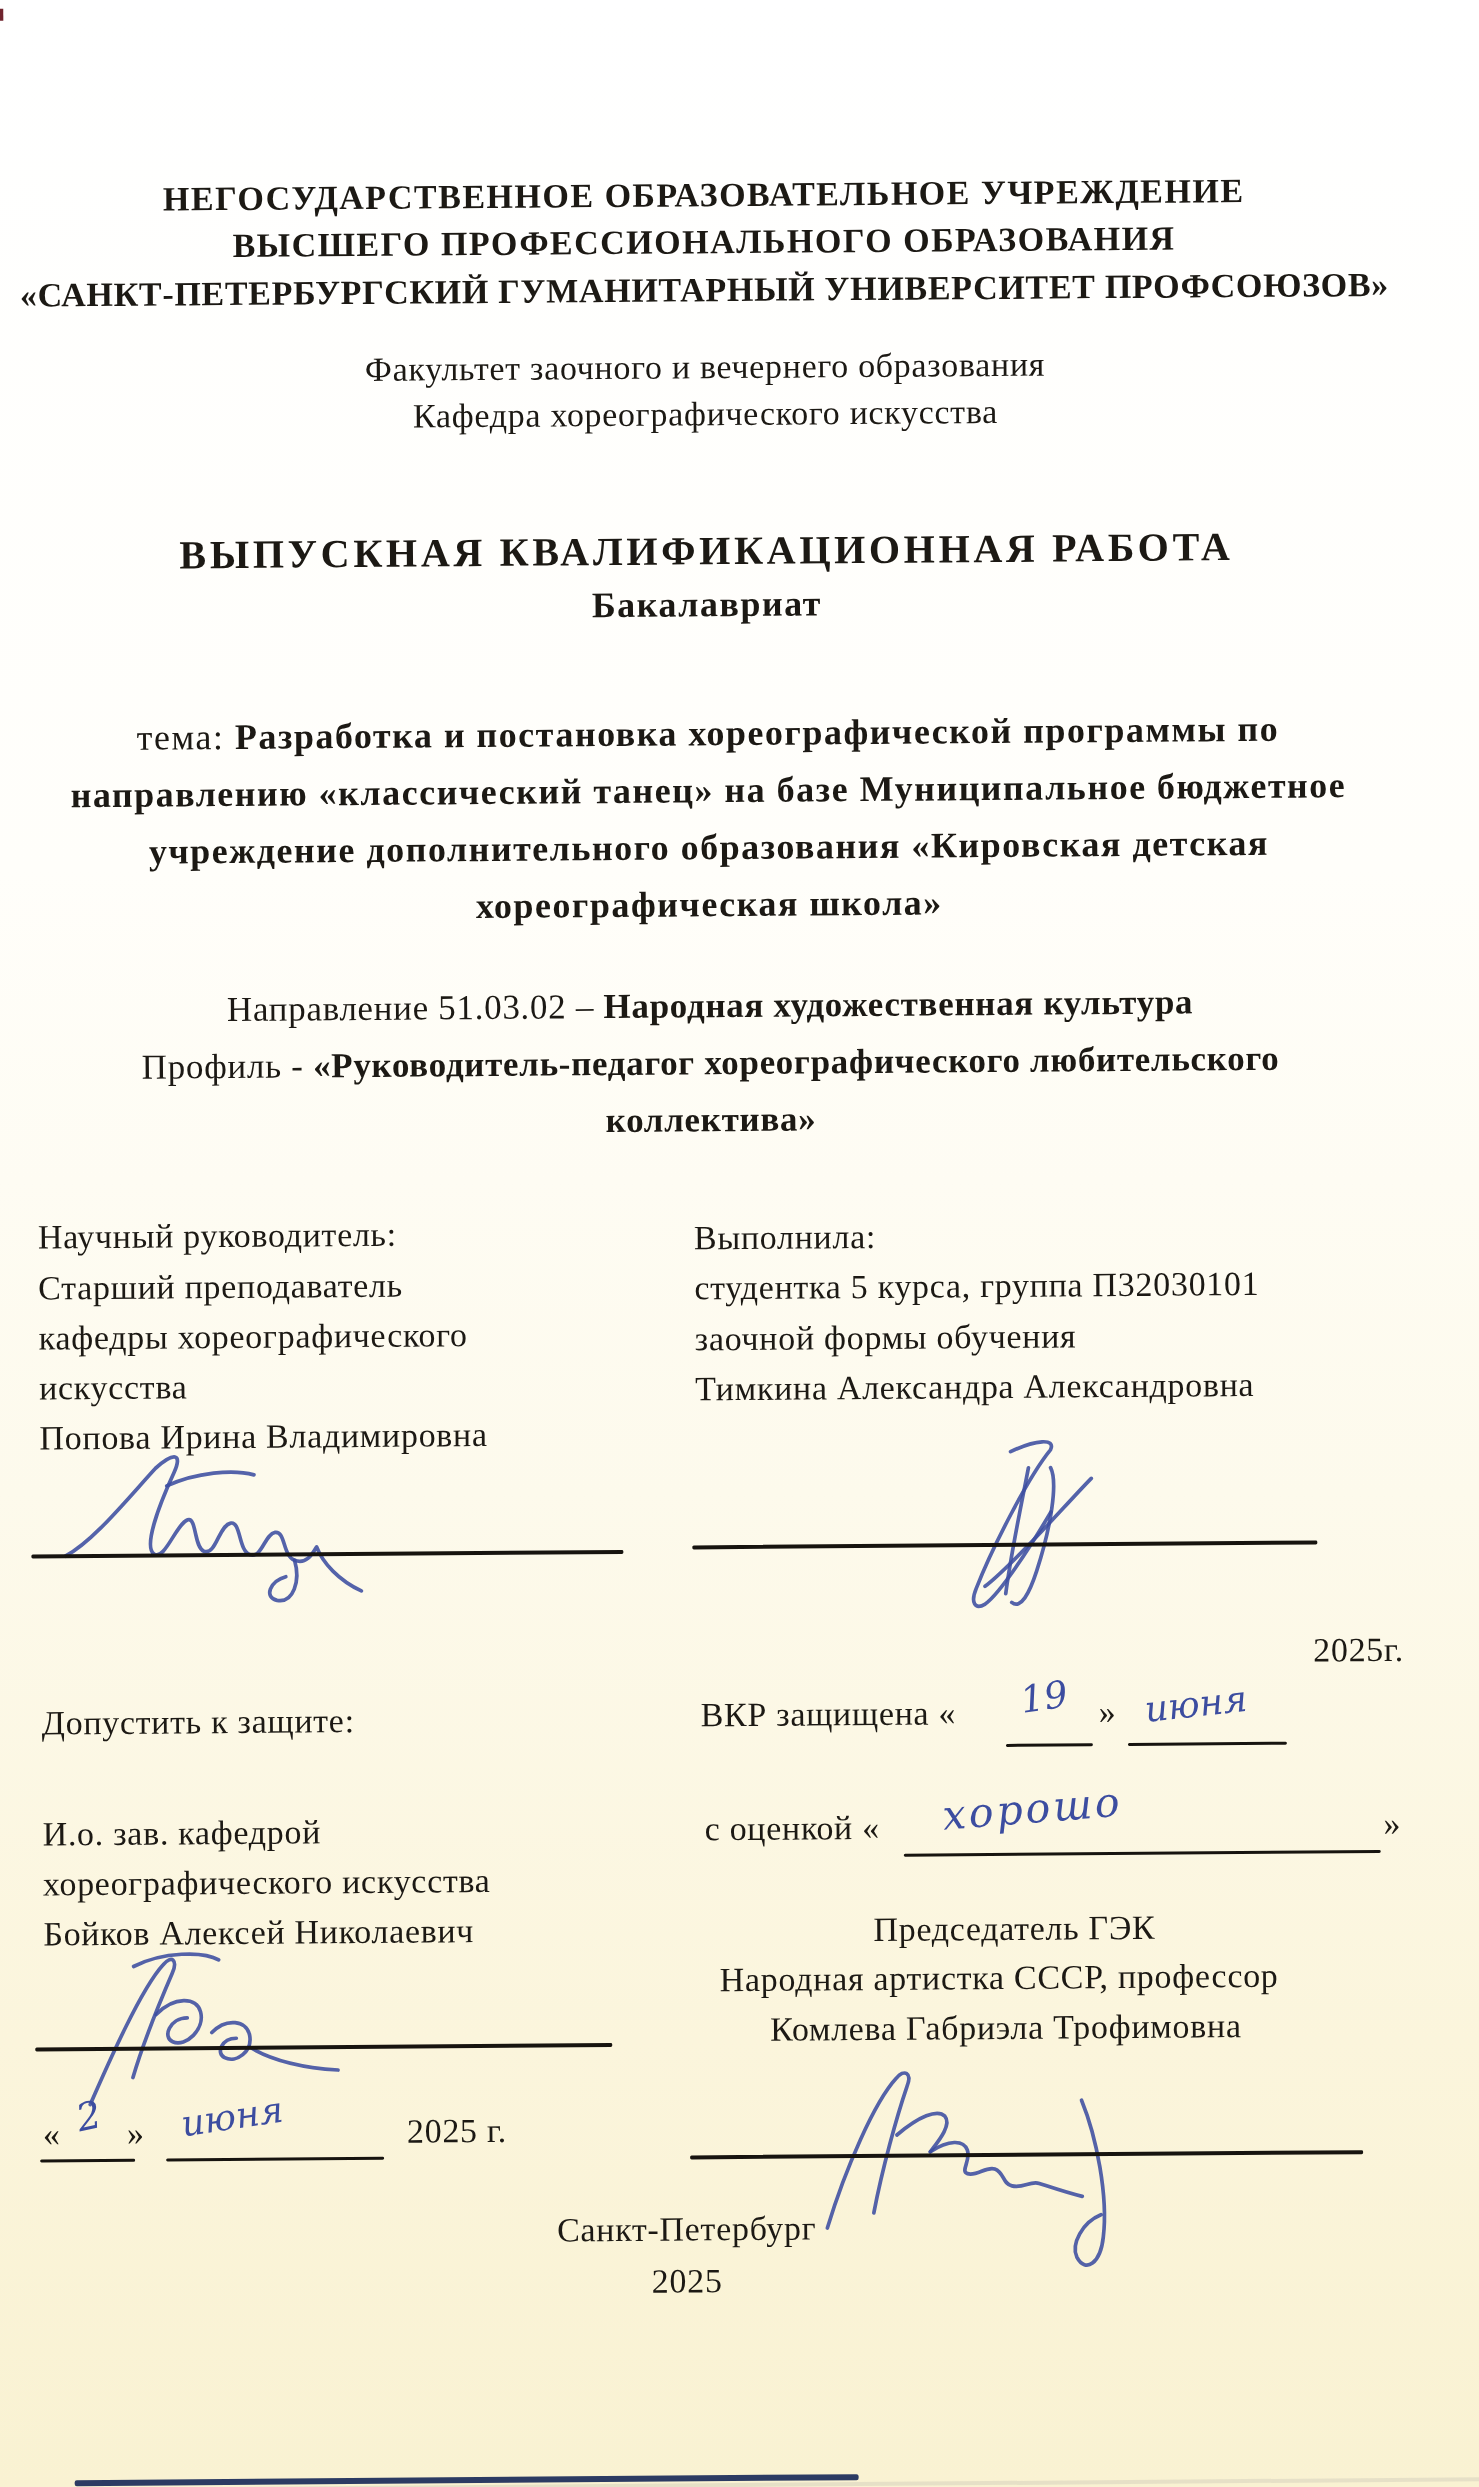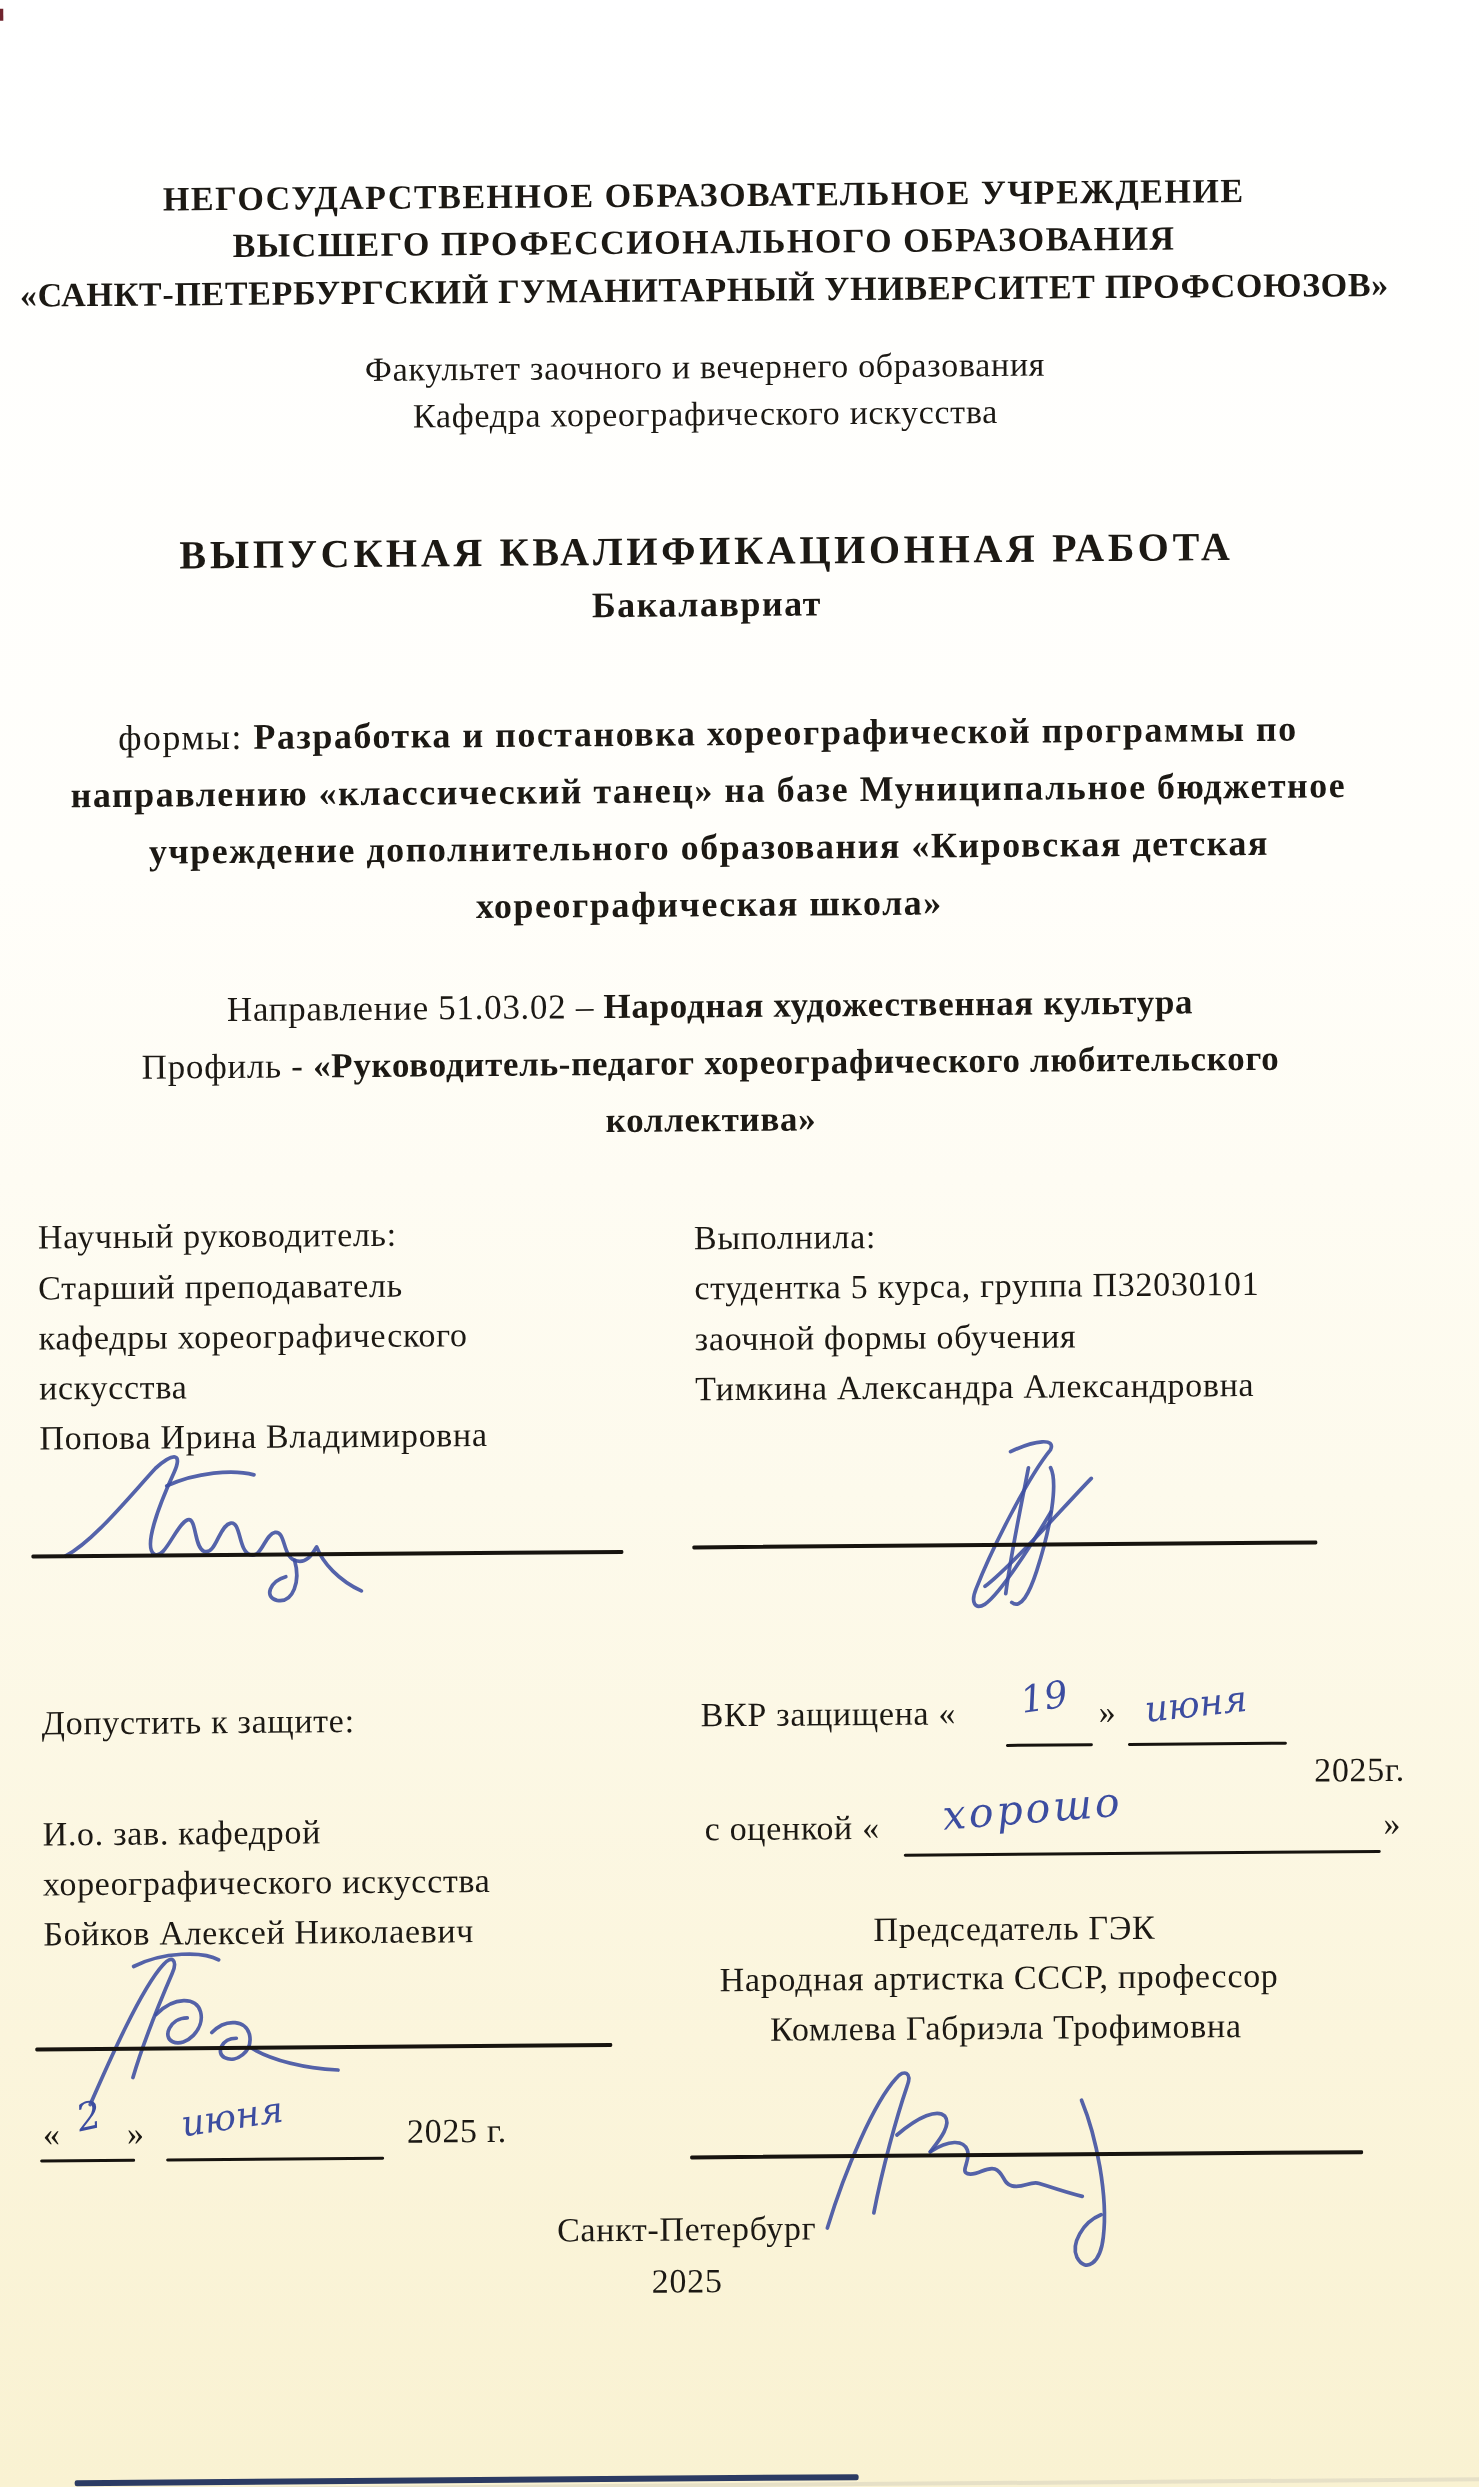--- a/index.html
+++ b/index.html
@@ -41,21 +41,21 @@
 
   <div class="t c hdr" style="top:176px">НЕГОСУДАРСТВЕННОЕ ОБРАЗОВАТЕЛЬНОЕ УЧРЕЖДЕНИЕ</div>
   <div class="t c hdr" style="top:223px">ВЫСШЕГО ПРОФЕССИОНАЛЬНОГО ОБРАЗОВАНИЯ</div>
   <div class="t c hdr" style="top:271px;letter-spacing:0.7px">«САНКТ-ПЕТЕРБУРГСКИЙ ГУМАНИТАРНЫЙ УНИВЕРСИТЕТ ПРОФСОЮЗОВ»</div>
   <div class="t c sub" style="top:348px">Факультет заочного и вечернего образования</div>
   <div class="t c sub" style="top:395px">Кафедра хореографического искусства</div>
 
   <div class="t c ttl" style="top:527px">ВЫПУСКНАЯ КВАЛИФИКАЦИОННАЯ РАБОТА</div>
   <div class="t c deg" style="top:583px">Бакалавриат</div>
 
-  <div class="t c thm" style="top:712px"><span>формы:</span>&nbsp;<span class="b">Разработка и постановка хореографической программы по</span></div>
+  <div class="t c thm" style="top:712px"><span>тема:</span>&nbsp;<span class="b">Разработка и постановка хореографической программы по</span></div>
   <div class="t c thm b" style="top:769px">направлению «классический танец» на базе Муниципальное бюджетное</div>
   <div class="t c thm b" style="top:826px">учреждение дополнительного образования «Кировская детская</div>
   <div class="t c thm b" style="top:883px">хореографическая школа»</div>
 
   <div class="t c dir" style="top:986px"><span>Направление 51.03.02 –</span>&nbsp;<span class="b">Народная художественная культура</span></div>
   <div class="t c dir" style="top:1043px"><span>Профиль -</span>&nbsp;<span class="b">«Руководитель-педагог хореографического любительского</span></div>
   <div class="t c dir b" style="top:1100px">коллектива»</div>
 
   <div class="t body" style="left:36px;top:1213px">Научный руководитель:</div>
   <div class="t body" style="left:36px;top:1264px">Старший преподаватель</div>
@@ -88,21 +88,21 @@
   <div class="t body" style="left:36px;top:1810px">И.о. зав. кафедрой</div>
   <div class="t body" style="left:36px;top:1860px">хореографического искусства</div>
   <div class="t body" style="left:36px;top:1910px">Бойков Алексей Николаевич</div>
 
   <div class="t body" style="left:695px;top:1696px">ВКР защищена «</div>
   <div class="hand" style="left:1015px;top:1678px;font-size:37px;transform:rotate(-8deg)">19</div>
   <div class="blank" style="left:1000px;top:1746px;width:87px"></div>
   <div class="t body" style="left:1093px;top:1696px">»</div>
   <div class="hand" style="left:1139px;top:1687px;font-size:36px;transform:rotate(-6deg)">июня</div>
   <div class="blank" style="left:1122px;top:1746px;width:159px"></div>
-  <div class="t body" style="left:1308px;top:1756px">2025г.</div>
+  <div class="t body" style="left:1308px;top:1636px">2025г.</div>
 
   <div class="t body" style="left:698px;top:1810px">с оценкой «</div>
   <div class="hand" style="left:936px;top:1787px;font-size:41px;letter-spacing:3px;transform:rotate(-4deg)">хорошо</div>
   <div class="blank" style="left:897px;top:1855px;width:477px"></div>
   <div class="t body" style="left:1377px;top:1810px">»</div>
 
   <div class="t body" style="left:866px;top:1912px">Председатель ГЭК</div>
   <div class="t body" style="left:712px;top:1961px">Народная артистка СССР, профессор</div>
   <div class="t body" style="left:762px;top:2011px">Комлева Габриэла Трофимовна</div>
 

